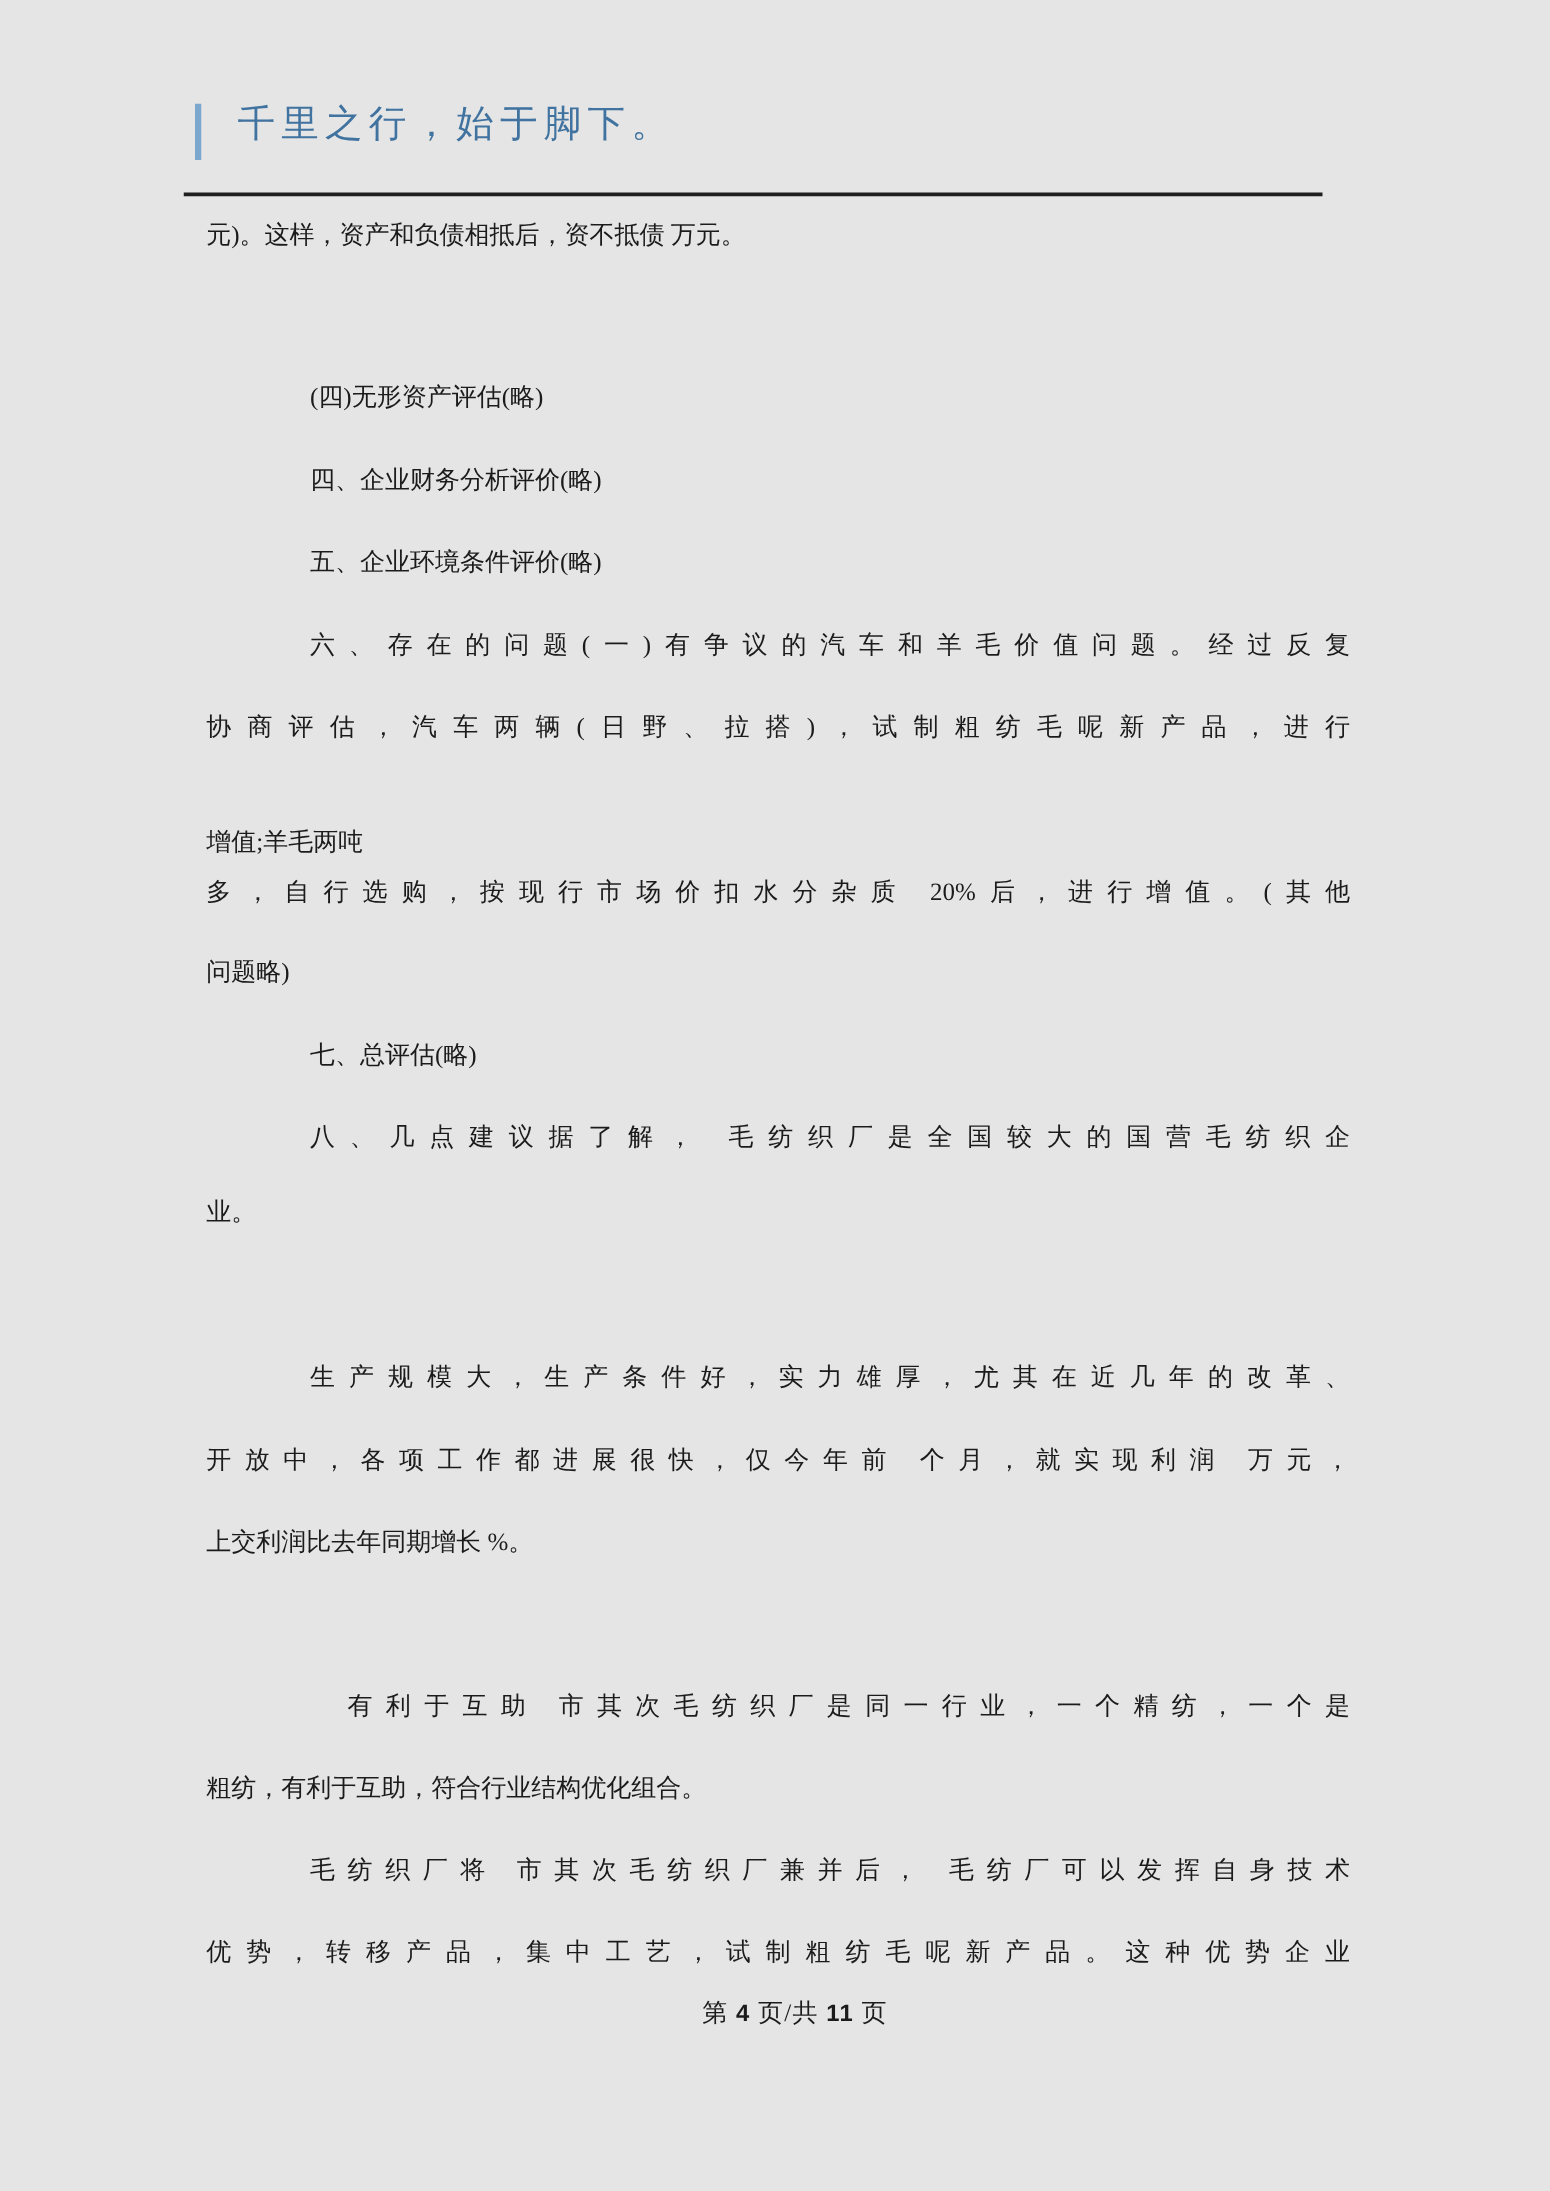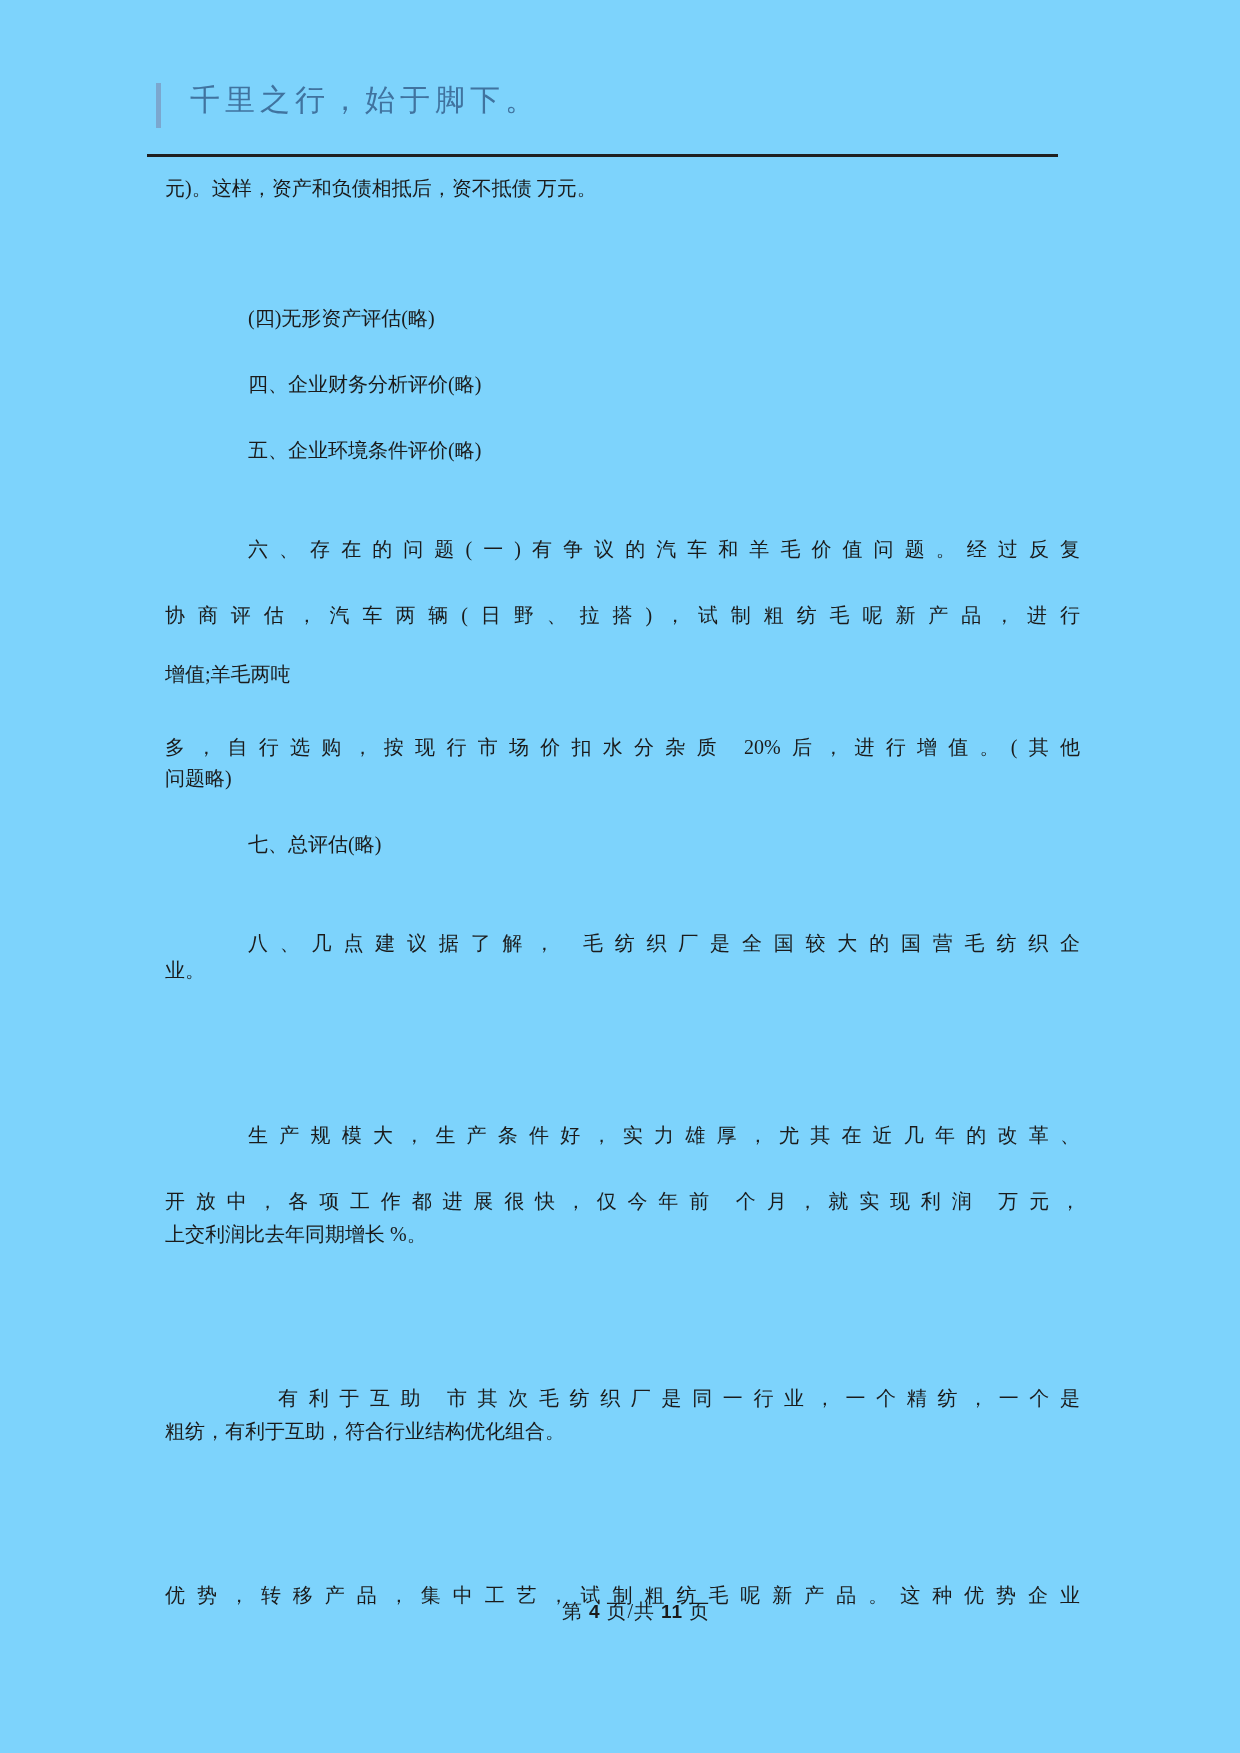--- a/index.html
+++ b/index.html
@@ -3,21 +3,21 @@
 <meta charset="utf-8">
 <style>
   html,body { margin:0; padding:0; }
   body {
     width:1240px; height:1753px;
     background:#ffffff;
     font-family:"Liberation Serif","DejaVu Serif",serif;
     position:relative;
     color:#1b1b1b;
   }
-  .page { position:absolute; inset:0; width:1240px; height:1753px; background:#7dd3fc; }
+  .page { position:absolute; inset:0; width:1240px; height:1753px; background:#e5e5e5; }
 
   
   .accent-bar {
     position:absolute; left:156px; top:83px;
     width:5px; height:45px;
     background:#7ba7cf;
   }
   .motto {
     position:absolute; left:190px; top:82px;
     font-size:30px; line-height:36px;
@@ -37,21 +37,20 @@
     width:915px; height:38px;
     font-size:20px; line-height:36px;
     color:#1b1b1b;
     white-space:nowrap;
     box-sizing:border-box;
   }
   .j {
     white-space:normal;
     text-align:justify;
     text-align-last:justify;
-    margin-top:33px;
     -moz-text-align-last:justify;
   }
   .ind  { padding-left:83px; }
   .ind2 { padding-left:113px; }
 
   
   .footer {
     position:absolute; left:0; top:1598px;
     width:1240px;
     text-align:center;
@@ -81,20 +80,21 @@
   <div class="line j" style="top:696px">多，自行选购，按现行市场价扣水分杂质 20%后，进行增值。(其他</div>
   <div class="line" style="top:760px">问题略)</div>
   <div class="line ind" style="top:826px">七、总评估(略)</div>
   <div class="line ind j" style="top:892px">八、几点建议据了解， 毛纺织厂是全国较大的国营毛纺织企</div>
   <div class="line" style="top:952px">业。</div>
   <div class="line ind j" style="top:1084px">生产规模大，生产条件好，实力雄厚，尤其在近几年的改革、</div>
   <div class="line j" style="top:1150px">开放中，各项工作都进展很快，仅今年前 个月，就实现利润 万元，</div>
   <div class="line" style="top:1216px">上交利润比去年同期增长 %。</div>
   <div class="line ind2 j" style="top:1347px">有利于互助 市其次毛纺织厂是同一行业，一个精纺，一个是</div>
   <div class="line" style="top:1413px">粗纺，有利于互助，符合行业结构优化组合。</div>
+  <div class="line ind j" style="top:1478px">毛纺织厂将 市其次毛纺织厂兼并后， 毛纺厂可以发挥自身技术</div>
   <div class="line j" style="top:1544px">优势，转移产品，集中工艺，试制粗纺毛呢新产品。这种优势企业</div>
 
   <div class="footer">
     <span>第</span>
     <b>4</b>
     <span>页/共</span>
     <b>11</b>
     <span>页</span>
   </div>
 

